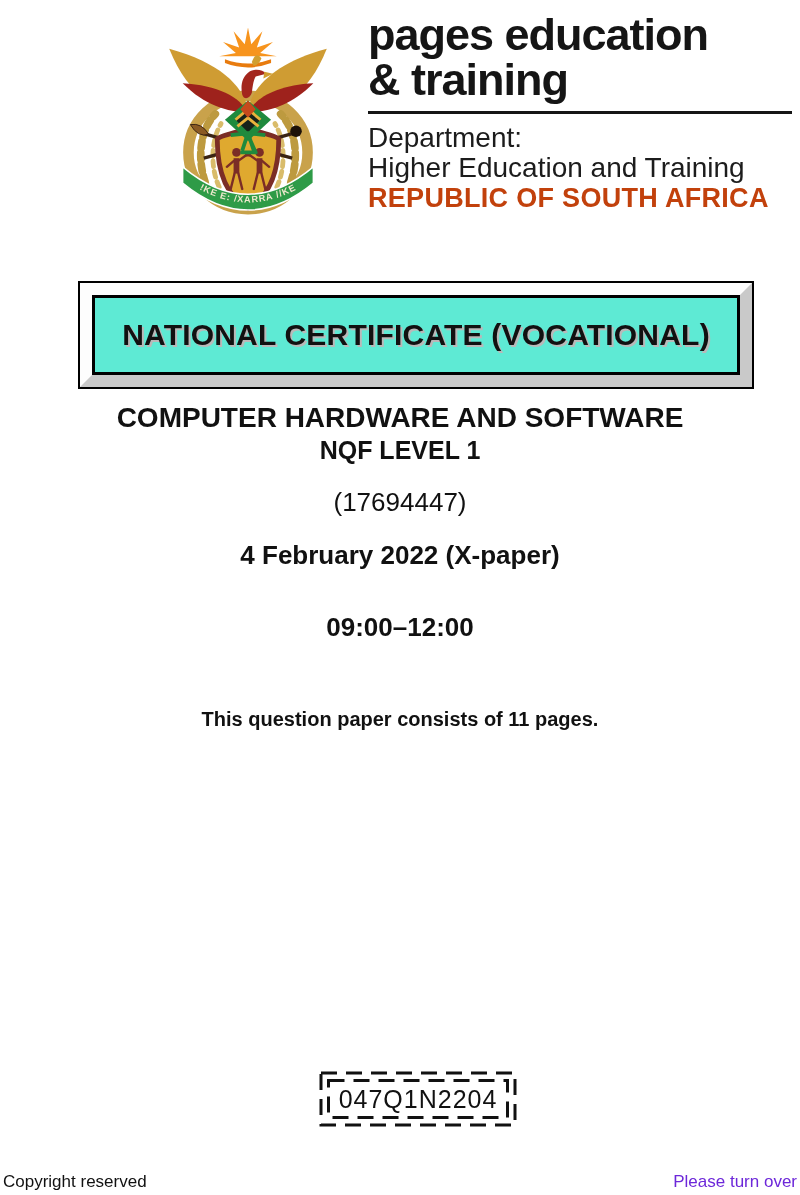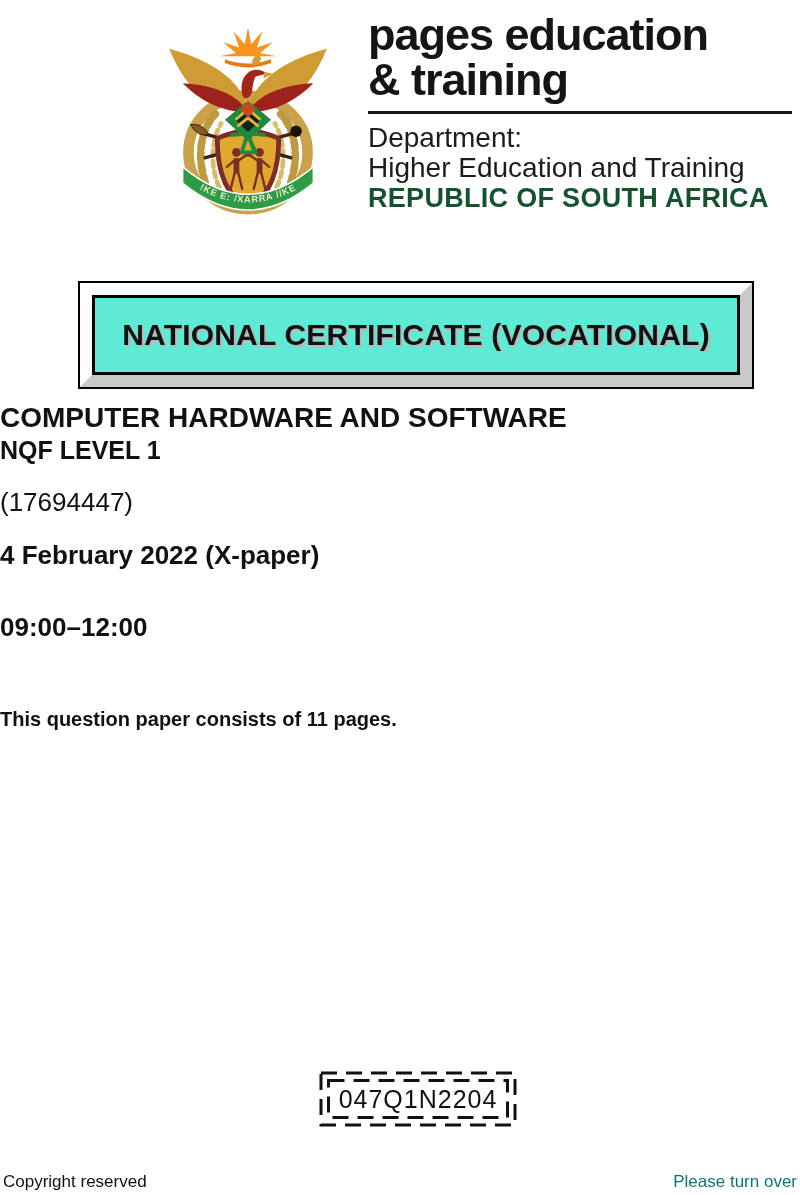--- a/index.html
+++ b/index.html
@@ -6,44 +6,44 @@
   .page{
     position:relative;width:800px;height:1195px;background:#ffffff;
     font-family:"Liberation Sans",sans-serif;color:#111;overflow:hidden;
   }
   
   .emblem{position:absolute;left:150px;top:10px;width:196px;height:208px;}
   .brand{position:absolute;left:368px;top:12px;width:426px;}
   .wordmark{font-size:45px;font-weight:700;letter-spacing:-1px;line-height:45px;color:#151515;}
   .brand-rule{width:424px;height:3px;background:#151515;margin:9px 0 9px 0;}
   .dept-line{font-size:28px;line-height:30px;color:#1c1c1c;}
-  .country{font-size:27px;line-height:31px;font-weight:700;letter-spacing:0.3px;color:#14532d;}
+  .country{font-size:27px;line-height:31px;font-weight:700;letter-spacing:0.3px;color:#c2410c;}
   
   .titlebox{position:absolute;left:78px;top:281px;width:676px;height:108px;
     box-sizing:border-box;border:2px solid #000;}
   .titlebox-bevel{width:100%;height:100%;box-sizing:border-box;
     border:12px solid;border-color:#fdfdfd #c9c9c9 #c9c9c9 #fdfdfd;}
   .titlebox-inner{width:100%;height:100%;box-sizing:border-box;border:3px solid #000;
     background:#5eead4;display:flex;align-items:center;justify-content:center;
     font-size:30px;font-weight:700;letter-spacing:0.2px;white-space:nowrap;
     text-shadow:2px 2px 0 #b9b9b9;}
   
-  .cline{position:absolute;left:0;width:100%;text-align:left;white-space:nowrap;}
+  .cline{position:absolute;left:0;width:100%;text-align:center;white-space:nowrap;}
   .subject{top:402px;font-size:28px;font-weight:700;}
   .level{top:436px;font-size:25px;font-weight:700;}
   .subject-code{top:487px;font-size:26px;font-weight:400;}
   .session{top:540px;font-size:26px;font-weight:700;}
   .time{top:572px;font-size:26px;font-weight:700;margin-top:40px;}
   .pages-note{top:708px;font-size:20px;font-weight:700;}
   
   .codebox{position:absolute;top:1071px;left:50%;transform:translateX(calc(-50% + 18px));}
   .codebox text{font-family:"Liberation Sans",sans-serif;font-size:25px;letter-spacing:1px;fill:#111;}
   
   .footer-left{position:absolute;left:3px;bottom:3px;font-size:17px;color:#111;}
-  .footer-right{position:absolute;right:3px;bottom:3px;font-size:17px;color:#0f766e;}
+  .footer-right{position:absolute;right:3px;bottom:3px;font-size:17px;color:#6d28d9;}
   .motto-text{font-size:9.5px;font-weight:700;fill:#EFE9CE;letter-spacing:1px;}
 </style>
 </head>
 <body>
 
 <div class="page">
 
   <svg class="emblem" viewBox="0 0 204 212" xmlns="http://www.w3.org/2000/svg" aria-hidden="true">
 
     <ellipse cx="102" cy="146" rx="62" ry="59" fill="none" stroke="#C9A24B" stroke-width="11"></ellipse>

